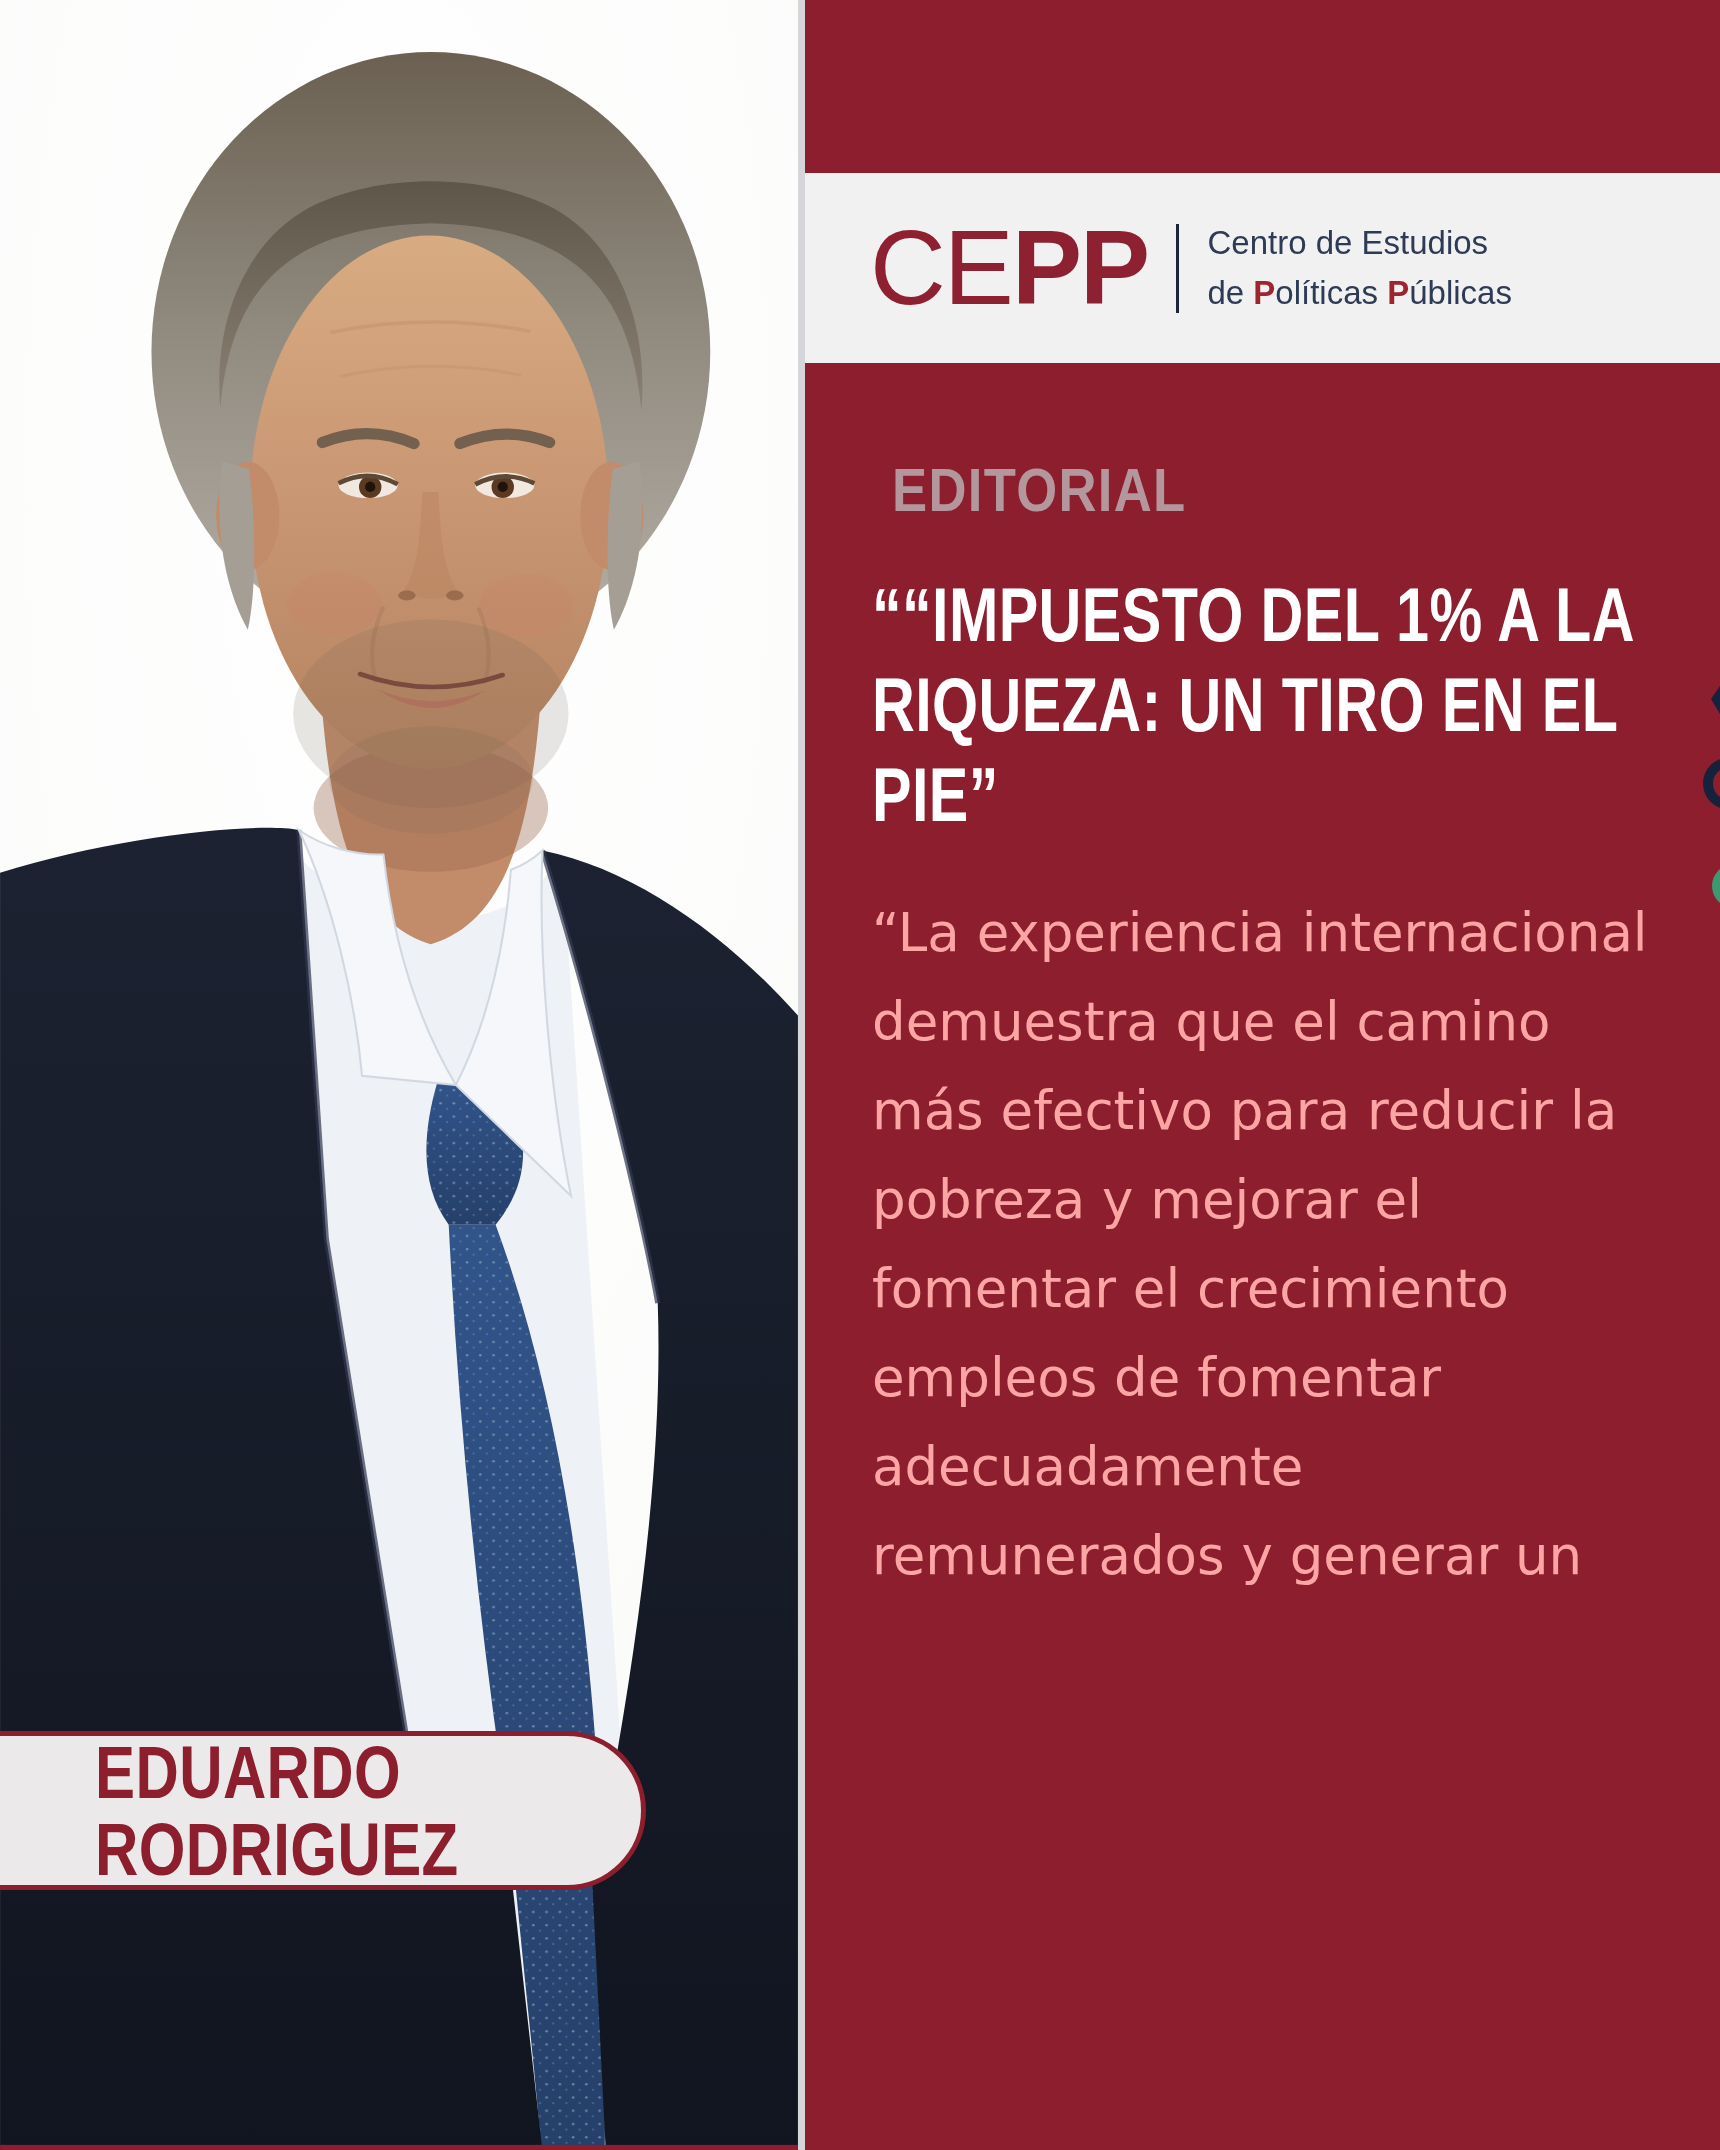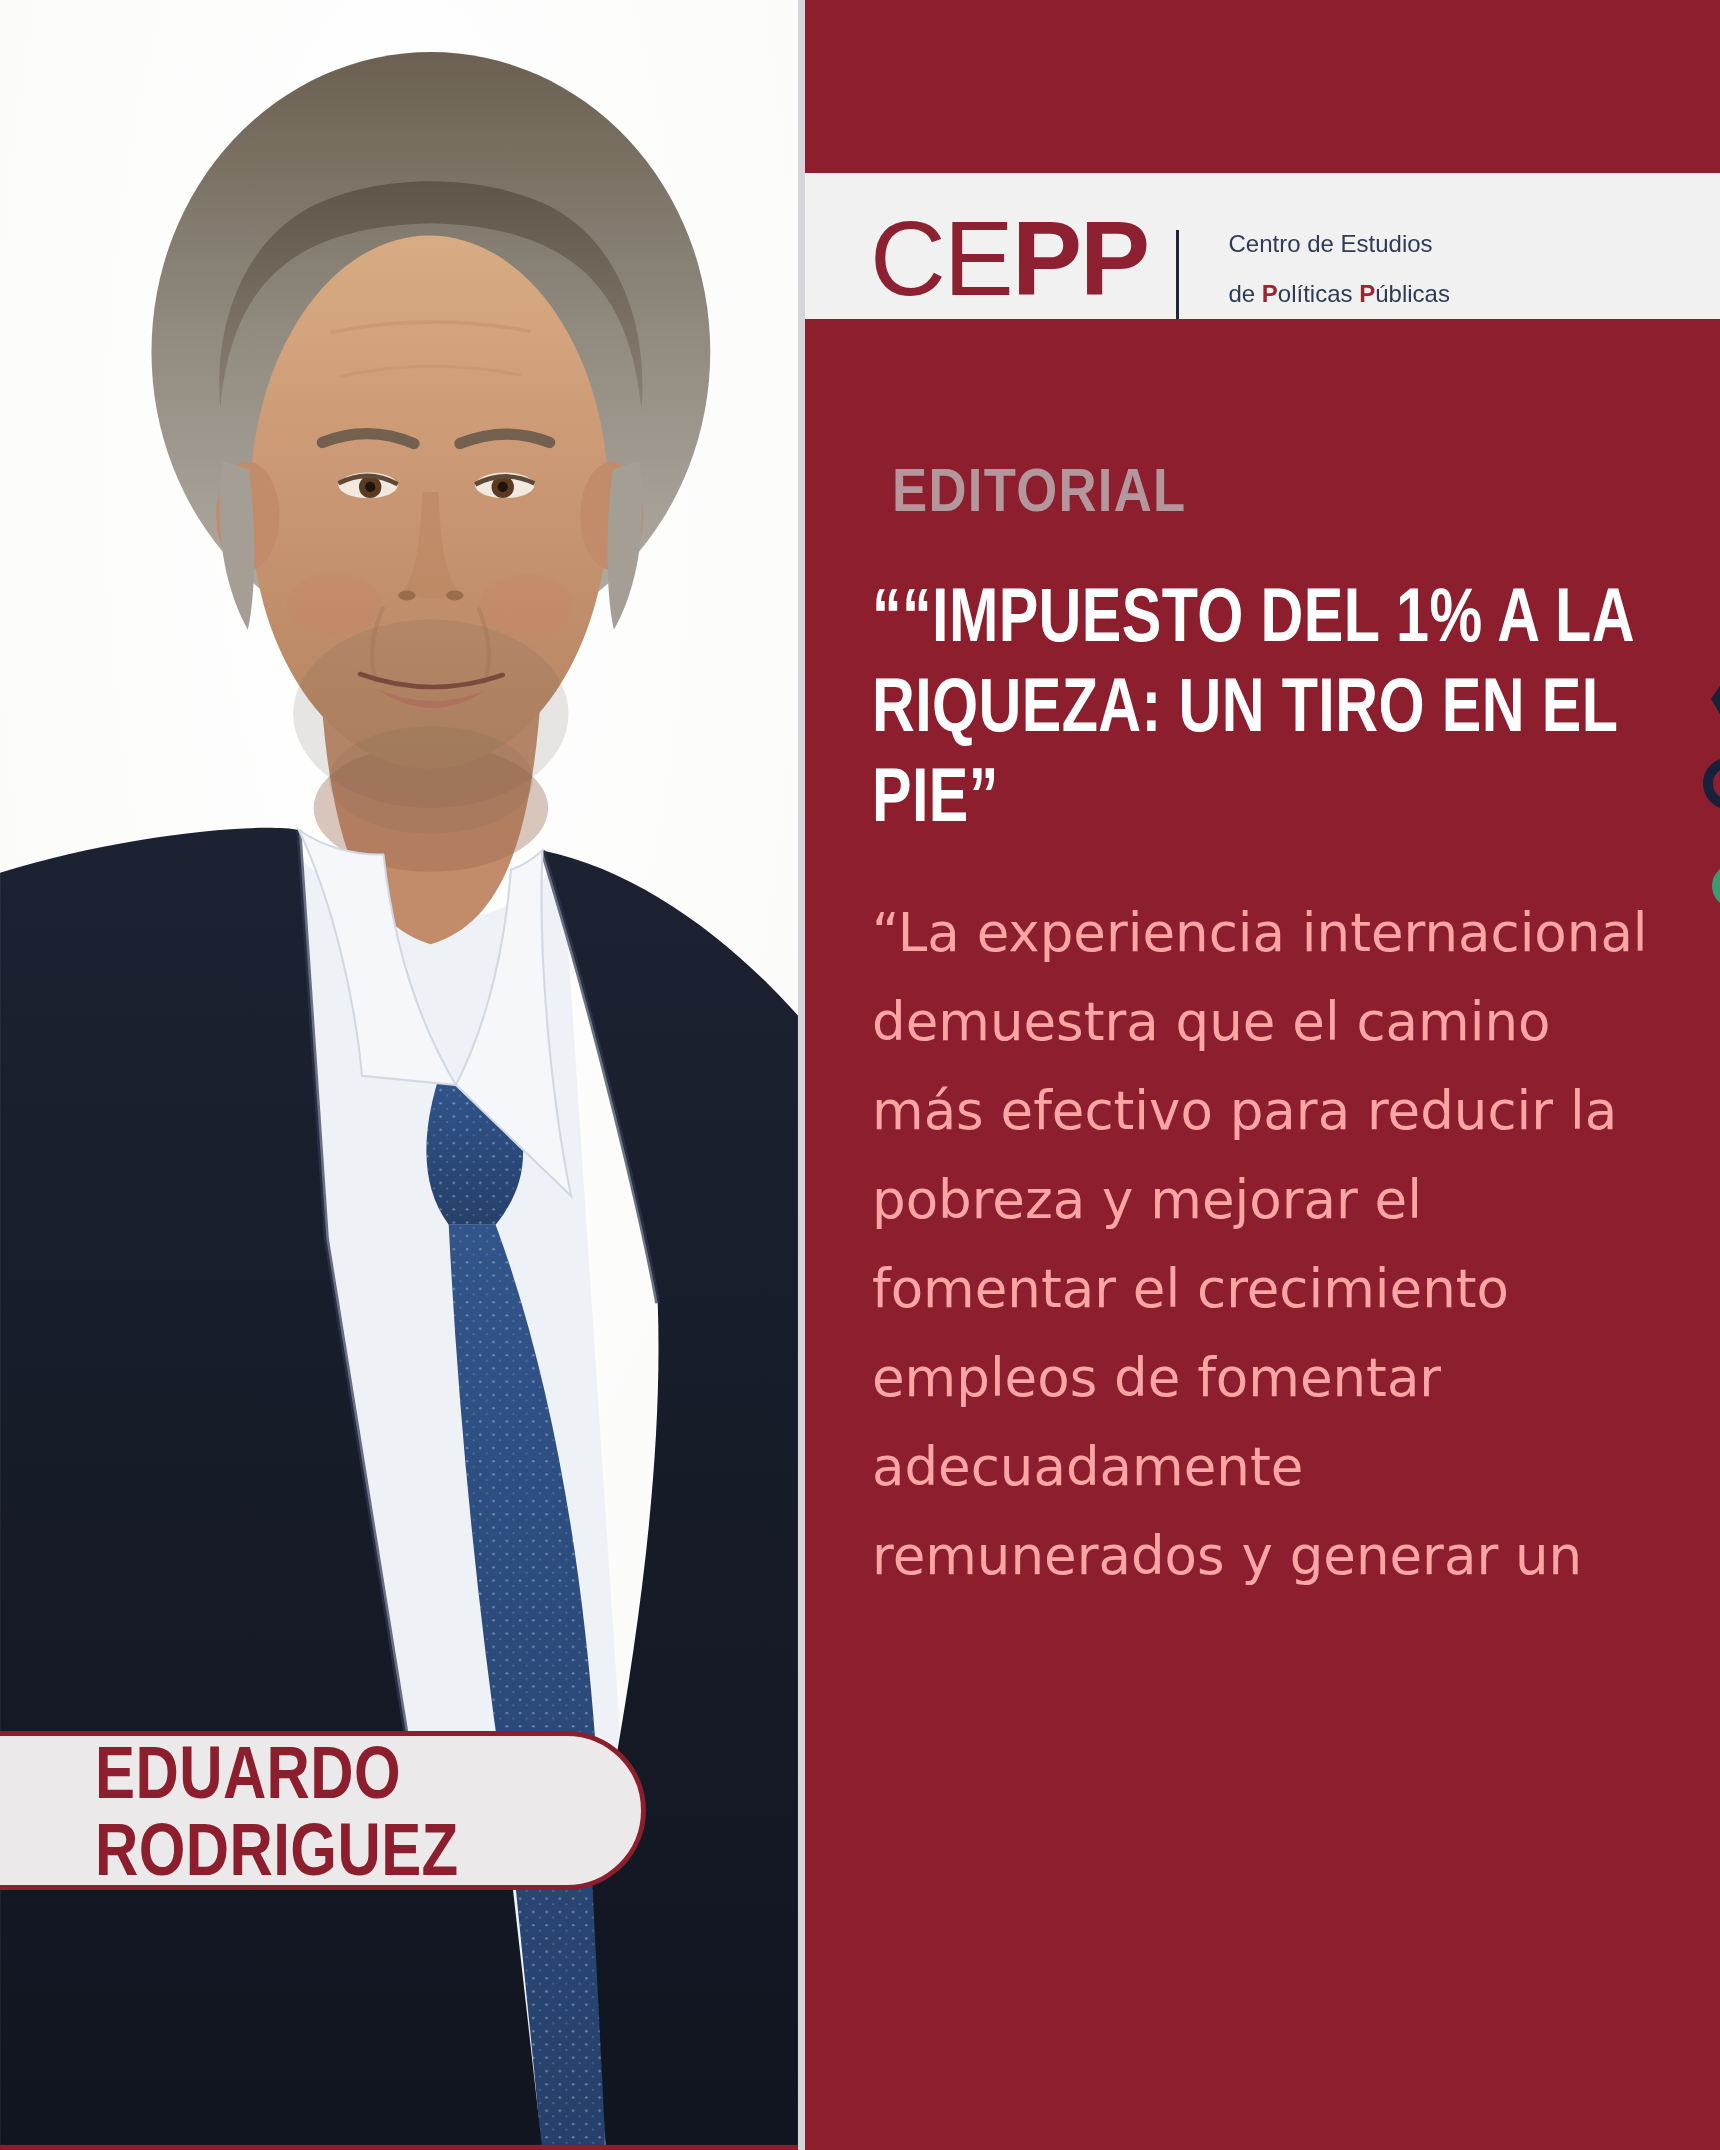--- a/index.html
+++ b/index.html
@@ -8,28 +8,28 @@
     font-family:"Liberation Sans", sans-serif; background:#ffffff;
   }
   
   .photo-pane { position:absolute; left:0; top:0; width:798px; height:2151px; background:#fcfcfb; }
   .photo-pane svg { position:absolute; left:0; top:0; }
   
   .pane-divider { position:absolute; left:798px; top:0; width:6.6px; height:2151px; background:#d5d6da; z-index:2; }
   
   .right-pane { position:absolute; left:804px; top:0; width:916px; height:2151px; background:#8d1e2d; overflow:hidden; z-index:1; }
   .brand-header {
-    position:absolute; left:0; right:0; top:173px; height:146px; background:#f2f1f2;
-    display:flex; align-items:flex-end; padding-left:66px; box-sizing:border-box;
+    position:absolute; left:0; right:0; top:173px; height:190px; background:#f2f1f2;
+    display:flex; align-items:center; padding-left:66px; box-sizing:border-box;
   }
   .cepp-logo { font-size:105px; letter-spacing:-2px; color:#8e2131; white-space:nowrap; }
   .cepp-logo .ce { font-weight:400; }
   .cepp-logo .pp { font-weight:700; }
   .logo-divider { width:2.5px; height:89px; background:#1d2637; margin:0 28.5px; flex:0 0 auto; }
-  .org-name { font-size:24px; line-height:50px; font-weight:400; color:#2e3b55; white-space:nowrap;margin-left:21px; }
+  .org-name { font-size:33px; line-height:50px; font-weight:400; color:#2e3b55; white-space:nowrap; }
   .org-name .red-p { color:#9e2430; font-weight:700; }
   .section-label {
     position:absolute; left:88px; top:459px; font-weight:700; font-size:62px; line-height:1;
     color:#b4969d; letter-spacing:1.5px; transform:scaleX(.85); transform-origin:left top; white-space:nowrap;
   }
   .article-title {
     position:absolute; left:68px; top:570px; font-weight:700; font-size:76px; line-height:90px;
     color:#ffffff; letter-spacing:0.5px; transform:scaleX(.78); transform-origin:left top; white-space:nowrap;
   }
   .quote-text {

